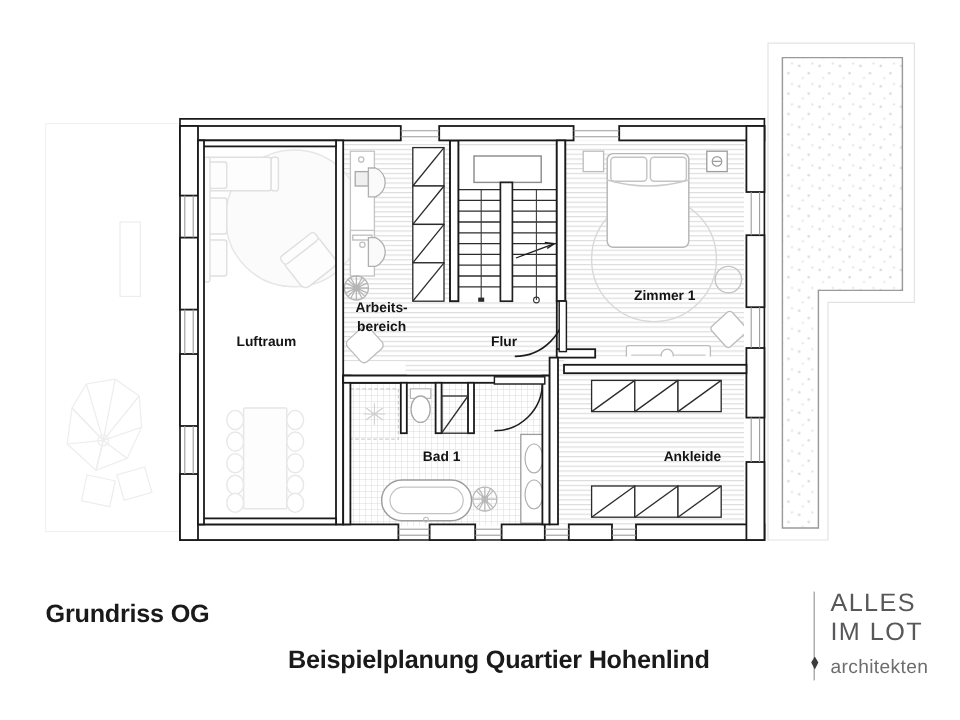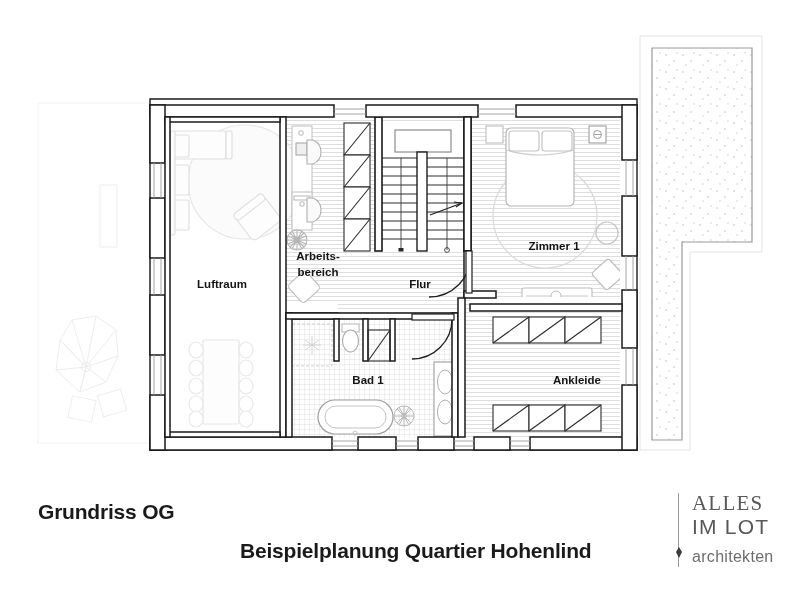--- a/index.html
+++ b/index.html
@@ -66,21 +66,21 @@
   .logo-line {
     position: absolute;
     left: 14px;
     font-family: "Liberation Sans", sans-serif;
     font-weight: normal;
     font-size: 21px;
     color: #58585a;
     letter-spacing: 1.2px;
     white-space: nowrap;
   }
-  #logo-l1 { top: 0px; font-family: Liberation Serif, serif; }
+  #logo-l1 { top: 0px; }
   #logo-l2 { top: 24px; }
   #logo-sub {
     position: absolute;
     left: 14px;
     top: 57px;
     font-family: "Liberation Sans", sans-serif;
     font-size: 16px;
     color: #6d6d6f;
     letter-spacing: 0.3px;
     white-space: nowrap;

